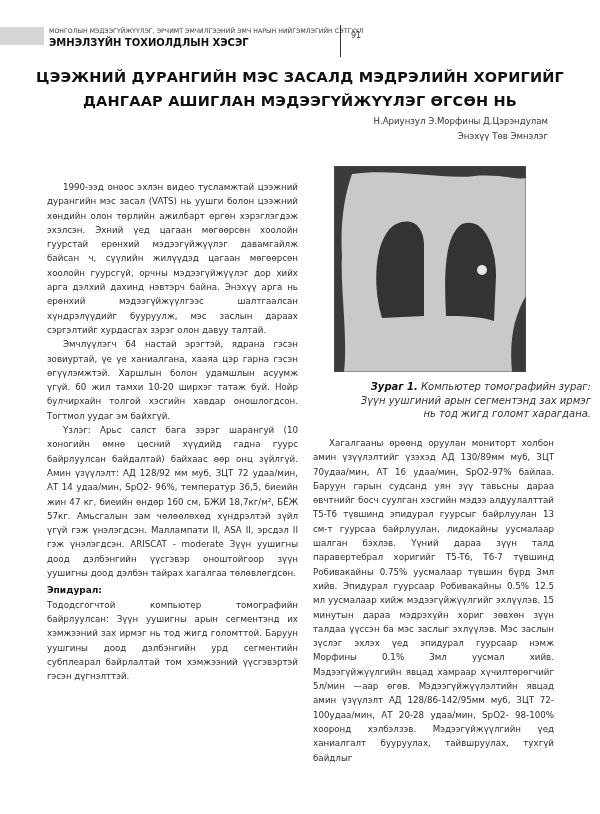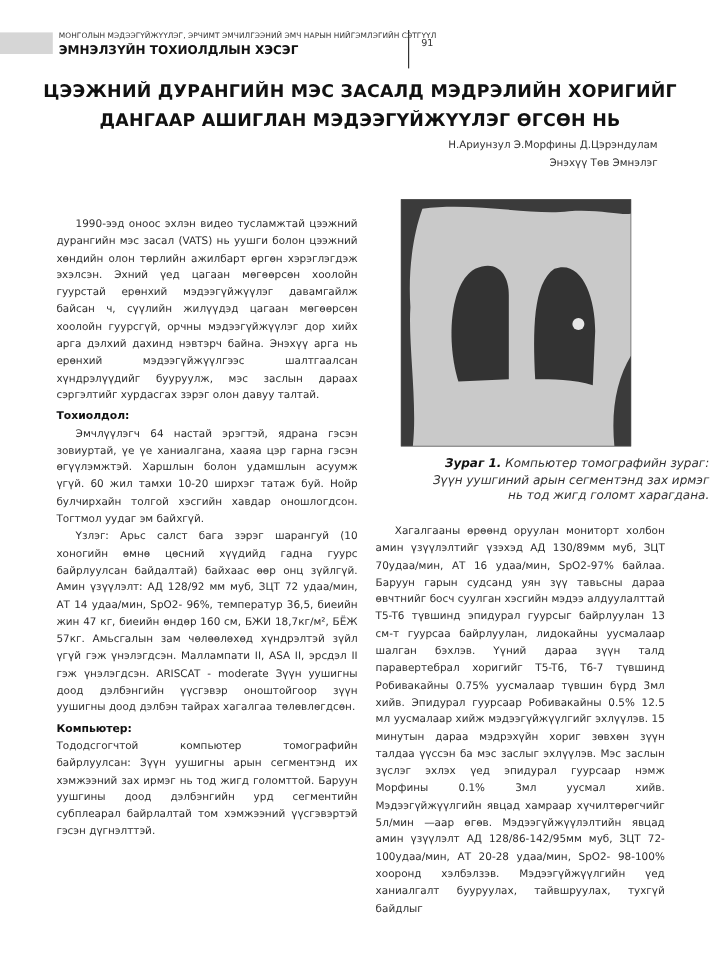--- a/index.html
+++ b/index.html
@@ -38,24 +38,23 @@
   <div>ДАНГААР АШИГЛАН МЭДЭЭГҮЙЖҮҮЛЭГ ӨГСӨН НЬ</div>
 </div>
 
 <div class="authors">
   <div>Н.Ариунзул Э.Морфины Д.Цэрэндулам</div>
   <div>Энэхүү Төв Эмнэлэг</div>
 </div>
 
 <div class="col col-left">
   <p class="indent">1990-ээд оноос эхлэн видео тусламжтай цээжний дурангийн мэс засал (VATS) нь уушги болон цээжний хөндийн олон төрлийн ажилбарт өргөн хэрэглэгдэж эхэлсэн. Эхний үед цагаан мөгөөрсөн хоолойн гуурстай ерөнхий мэдээгүйжүүлэг давамгайлж байсан ч, сүүлийн жилүүдэд цагаан мөгөөрсөн хоолойн гуурсгүй, орчны мэдээгүйжүүлэг дор хийх арга дэлхий дахинд нэвтэрч байна. Энэхүү арга нь ерөнхий мэдээгүйжүүлгээс шалтгаалсан хүндрэлүүдийг бууруулж, мэс заслын дараах сэргэлтийг хурдасгах зэрэг олон давуу талтай.</p>
-  <p class="heading">Тохиолдол:</p>
   <p class="indent">Эмчлүүлэгч 64 настай эрэгтэй, ядрана гэсэн зовиуртай, үе үе ханиалгана, хааяа цэр гарна гэсэн өгүүлэмжтэй. Харшлын болон удамшлын асуумж үгүй. 60 жил тамхи 10-20 ширхэг татаж буй. Нойр булчирхайн толгой хэсгийн хавдар оношлогдсон. Тогтмол уудаг эм байхгүй.</p>
   <p class="indent">Үзлэг: Арьс салст бага зэрэг шарангуй (10 хоногийн өмнө цөсний хүүдийд гадна гуурс байрлуулсан байдалтай) байхаас өөр онц зүйлгүй. Амин үзүүлэлт: АД 128/92 мм муб, ЗЦТ 72 удаа/мин, АТ 14 удаа/мин, SpO2- 96%, температур 36,5, биеийн жин 47 кг, биеийн өндөр 160 см, БЖИ 18,7кг/м², БЁЖ 57кг. Амьсгалын зам чөлөөлөхөд хүндрэлтэй зүйл үгүй гэж үнэлэгдсэн. Маллампати II, ASA II, эрсдэл II гэж үнэлэгдсэн. ARISCAT - moderate Зүүн уушигны доод дэлбэнгийн үүсгэвэр оноштойгоор зүүн уушигны доод дэлбэн тайрах хагалгаа төлөвлөгдсөн.</p>
-  <p class="heading">Компьютер:</p>
+  <p class="heading">Эпидурал:</p>
   <p>Тододсгогчтой компьютер томографийн байрлуулсан: Зүүн уушигны арын сегментэнд их хэмжээний зах ирмэг нь тод жигд голомттой. Баруун уушгины доод дэлбэнгийн урд сегментийн субплеарал байрлалтай том хэмжээний үүсгэвэртэй гэсэн дүгнэлттэй.</p>
 </div>
 
 <div class="figure">
   <svg width="192" height="206" viewBox="0 0 192 206">
     <rect x="0" y="0" width="192" height="206" fill="#3b3b3b"></rect>
     <path d="M18,8 C60,2 110,14 140,10 C165,8 185,14 192,12 L192,130 C180,150 175,175 178,206 L10,206 C14,170 6,120 8,90 C6,60 10,30 18,8 Z" fill="#c9c9c9"></path>
     <path d="M48,152 C38,120 40,70 62,58 C80,50 90,62 90,80 L90,150 Z" fill="#333"></path>
     <path d="M112,150 C110,110 110,70 128,58 C150,50 162,80 162,110 L160,155 C145,150 125,150 112,150 Z" fill="#333"></path>
     <circle cx="148" cy="104" r="5" fill="#e6e6e6"></circle>

